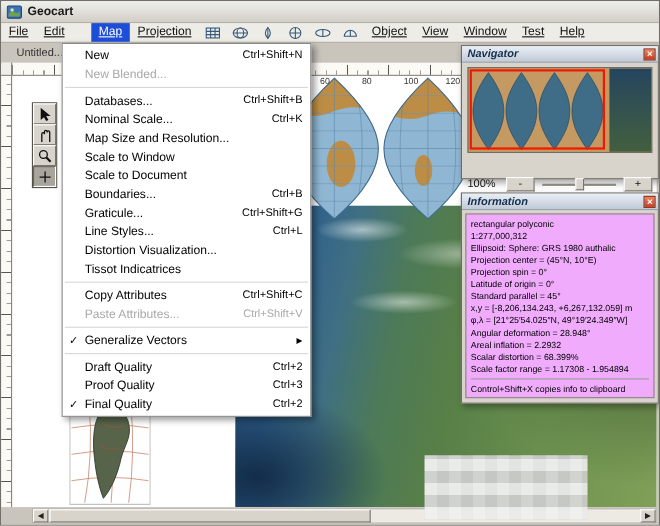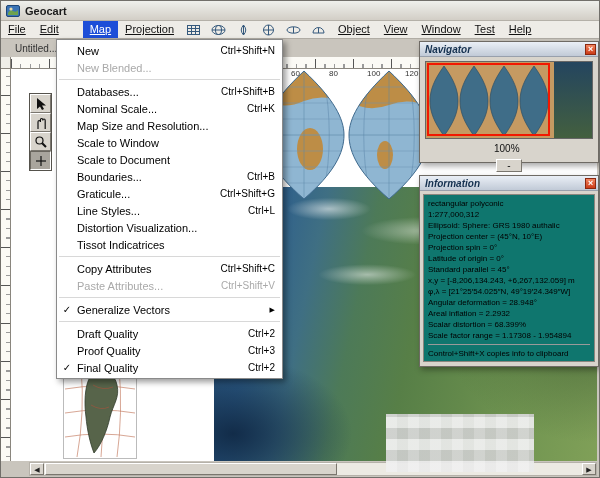--- a/index.html
+++ b/index.html
@@ -76,30 +76,30 @@
     box-shadow:2px 3px 6px rgba(0,0,0,.35); z-index:10; }
   .navigator { left:418px; top:2px; height:122px; }
   .information { left:418px; top:136px; height:192px; }
   .pal-title { height:15px; background:linear-gradient(#eaeff6,#c1cad7); border-bottom:1px solid #98a0ac;
     display:flex; align-items:center; padding:0 2px 0 5px; font-size:10px; font-weight:bold; color:#14304f;font-style:italic; }
   .pal-close { margin-left:auto; width:11px; height:11px; background:linear-gradient(#f28560,#cb3a17);
     border:1px solid #8a2810; color:#fff; font-size:9px; line-height:9px; text-align:center; font-weight:bold; }
   .pal-body { padding:4px 5px; }
   .nav-thumb { position:relative; width:168px; height:78px; border:1px solid #666; overflow:hidden; background:#c59a62; }
   .view-rect { position:absolute; left:1px; top:1px; width:123px; height:73px; border:2px solid #f21800; }
-  .nav-controls { display:flex; align-items:center; margin-top:4px; gap:5px; height:15px;flex-direction:column; }
+  .nav-controls { display:flex; align-items:center; margin-top:21px; gap:5px; height:15px; }
   .zoom-label { font-size:10px; color:#111; width:30px; }
   .nav-btn { width:26px; height:13px; background:#d8d4cc; border:1px solid; border-color:#fff #7a766e #7a766e #fff;
     text-align:center; font-size:10px; line-height:11px; color:#111; }
   .nav-slider { position:relative; flex:1; height:13px; }
   .nav-slider::before { content:""; position:absolute; left:2px; right:2px; top:6px; height:2px;
     background:#8a867e; border-bottom:1px solid #fff; }
   .nav-slider-thumb { position:absolute; left:45%; top:1px; width:8px; height:11px; background:#d8d4cc;
     border:1px solid; border-color:#fff #7a766e #7a766e #fff; }
-  .info-body { margin:3px; background:#0f766e; border:1px solid #8a867e; padding:3px 4px; height:168px; overflow:hidden; }
+  .info-body { margin:3px; background:#f0abfc; border:1px solid #8a867e; padding:3px 4px; height:168px; overflow:hidden; }
   .info-line { font-size:8px; line-height:11px; color:#000; white-space:nowrap; }
   .info-sep { border-top:1px solid #9a9a9a; margin:3px 0; }
 
   
   .menu-popup { position:absolute; left:55px; top:0; width:227px; background:#fff; border:1px solid #8a8a8a;
     box-shadow:3px 3px 6px rgba(0,0,0,.4); padding:2px 0; z-index:50; }
   .menu-row { display:flex; align-items:center; height:17px; font-size:11px; color:#000; padding:0 7px 0 0; }
   .check { flex:0 0 20px; text-align:center; font-size:10px; color:#000; }
   .mlabel { flex:1; white-space:nowrap; }
   .mshort { margin-left:12px; font-size:10px; color:#000; white-space:nowrap; }

